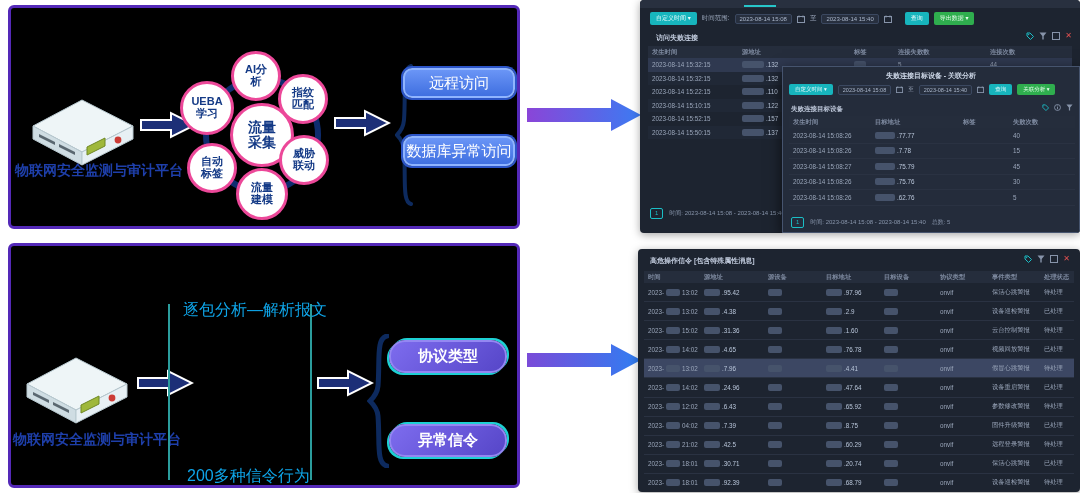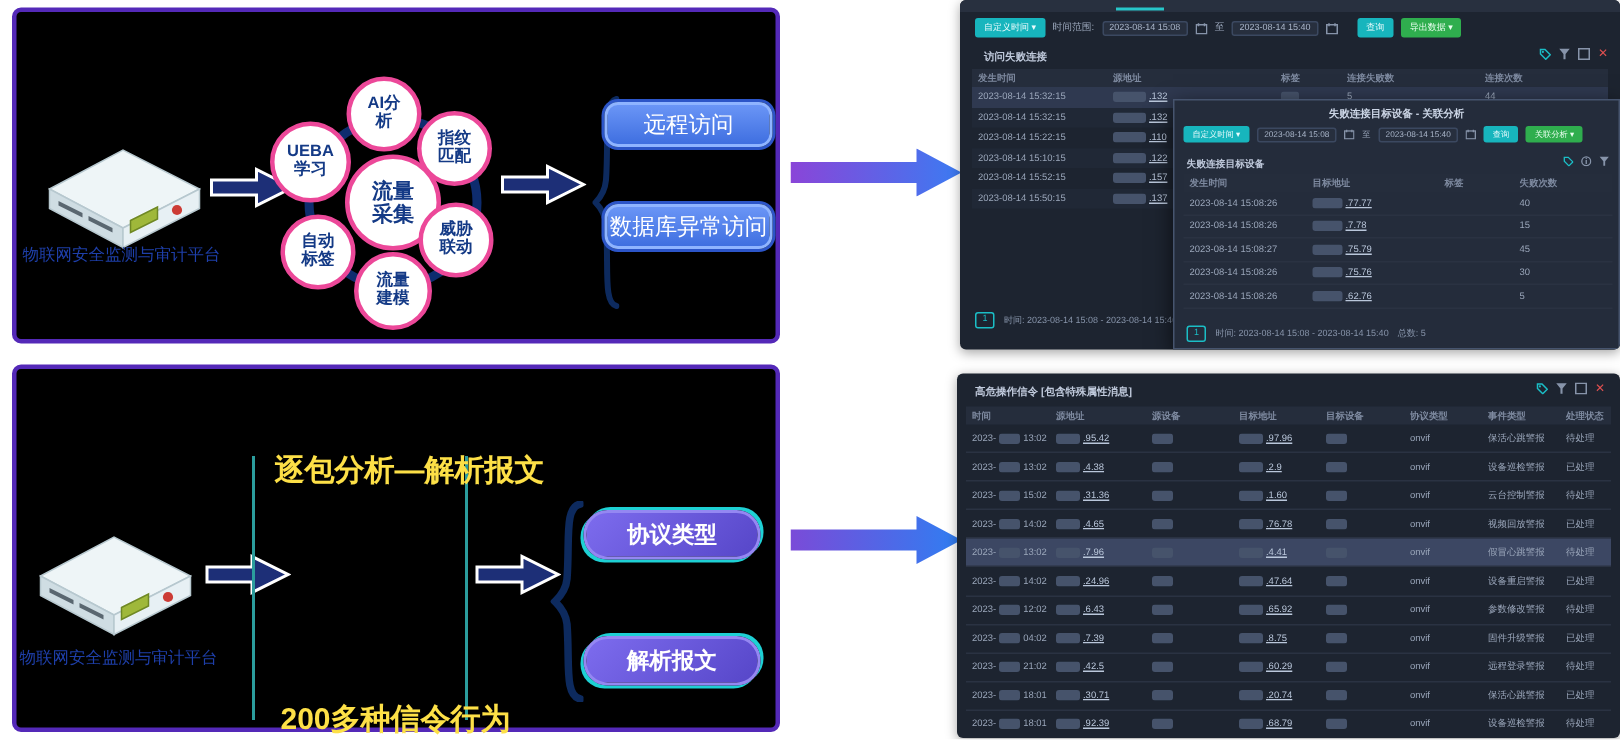--- a/index.html
+++ b/index.html
@@ -4,21 +4,21 @@
 <style>
   html,body{margin:0;padding:0;background:#fff;}
   *{box-sizing:border-box;font-family:"Liberation Sans","DejaVu Sans",sans-serif;}
   .canvas{position:relative;width:1080px;height:493px;background:#fff;overflow:hidden;}
 
   
   .dpanel{position:absolute;background:#000;border:3px solid #5429b8;border-radius:6px;}
   .dpanel-head{position:absolute;left:0;right:0;top:0;background:#4a79e9;border-radius:2px 2px 0 0;
     display:flex;align-items:center;justify-content:center;color:#fff;font-weight:bold;
     font-size:30px;letter-spacing:6px;}
-  .plat-label{position:absolute;font-size:11px;font-weight:normal;color:#1e3faa;white-space:nowrap;}
+  .plat-label{position:absolute;font-size:14px;font-weight:bold;color:#1e3faa;white-space:nowrap;}
 
   
   .navy-arrow{position:absolute;}
 
   
   .ring{position:absolute;border:6px solid #0e2c6e;border-radius:50%;}
   .sat,.hub{position:absolute;border-radius:50%;background:#fff;border:3px solid #ec4899;
     display:flex;align-items:center;justify-content:center;text-align:center;
     font-weight:bold;color:#143a86;white-space:pre-line;line-height:1.05;}
   .sat{font-size:11px;}
@@ -26,21 +26,21 @@
 
   .out-btn-blue{position:absolute;display:flex;align-items:center;justify-content:center;
     background:linear-gradient(#6a95f6,#3f6fe0);border:2px solid #8fb4ff;border-radius:9px;
     box-shadow:0 0 0 2px #2c55c8;color:#fff;font-weight:normal;font-size:15px;white-space:nowrap;}
   .out-btn-purple{position:absolute;display:flex;align-items:center;justify-content:center;
     background:linear-gradient(135deg,#7d6cee,#5646c8);border:2px solid #9487f2;border-radius:16px;
     box-shadow:-2px 2px 0 #1ed0d4, 2px -2px 0 #1ed0d4;color:#fff;font-weight:bold;font-size:15px;}
   .brace{position:absolute;}
 
   .teal-line{position:absolute;width:2px;background:#2b9d9d;}
-  .mid-note{position:absolute;font-size:20px;font-weight:bold;color:#fde047;white-space:nowrap;}
+  .mid-note{position:absolute;font-size:16px;font-weight:normal;color:#0ea5e9;white-space:nowrap;}
 
   .grad-arrow{position:absolute;}
 
   
   .dash{position:absolute;background:#1d2430;border-radius:4px;overflow:hidden;
     box-shadow:0 2px 8px rgba(0,0,0,.35);color:#9aa6ba;}
   .topstrip{position:absolute;left:0;right:0;top:0;height:8px;background:#28303f;}
   .tabline{position:absolute;height:2px;background:#27c6c9;}
   .toolbar{position:absolute;display:flex;align-items:center;gap:5px;}
   .btn-teal{background:#17b5bd;color:#eafcfd;font-size:6px;padding:2px 6px;border-radius:2px;white-space:nowrap;}
@@ -175,21 +175,21 @@
           <path d="M2 10 h30 v-7 l24 12 -24 12 v-7 h-30 z" fill="#1d2f77" stroke="#fff" stroke-width="2"></path>
         </svg>
     </div>
 
     <div class="brace" style="left:356px;top:88px;">
       <svg width="22" height="134" viewBox="0 0 22 134">
           <path d="M20 2 C9 4,13 26,11 52 C10.3 60,5 65,3 67 C5 69,10.3 74,11 82 C13 108,9 130,20 132" fill="none" stroke="#0d2a5e" stroke-width="5" stroke-linecap="round"></path>
         </svg>
     </div>
     <div class="out-btn-purple" style="left:378px;top:94px;width:118px;height:33px;">协议类型</div>
-    <div class="out-btn-purple" style="left:378px;top:178px;width:118px;height:33px;">解析报文</div>
+    <div class="out-btn-purple" style="left:378px;top:178px;width:118px;height:33px;">异常信令</div>
   </div>
 
   <div class="grad-arrow" style="left:527px;top:344px;">
     <svg width="114" height="32" viewBox="0 0 114 32">
       <defs>
           <linearGradient id="g2" x1="0" y1="0" x2="1" y2="0">
         <stop offset="0" stop-color="#7a4bd8"></stop>
             <stop offset="1" stop-color="#2f7ef2"></stop>
           </linearGradient>
         </defs>

